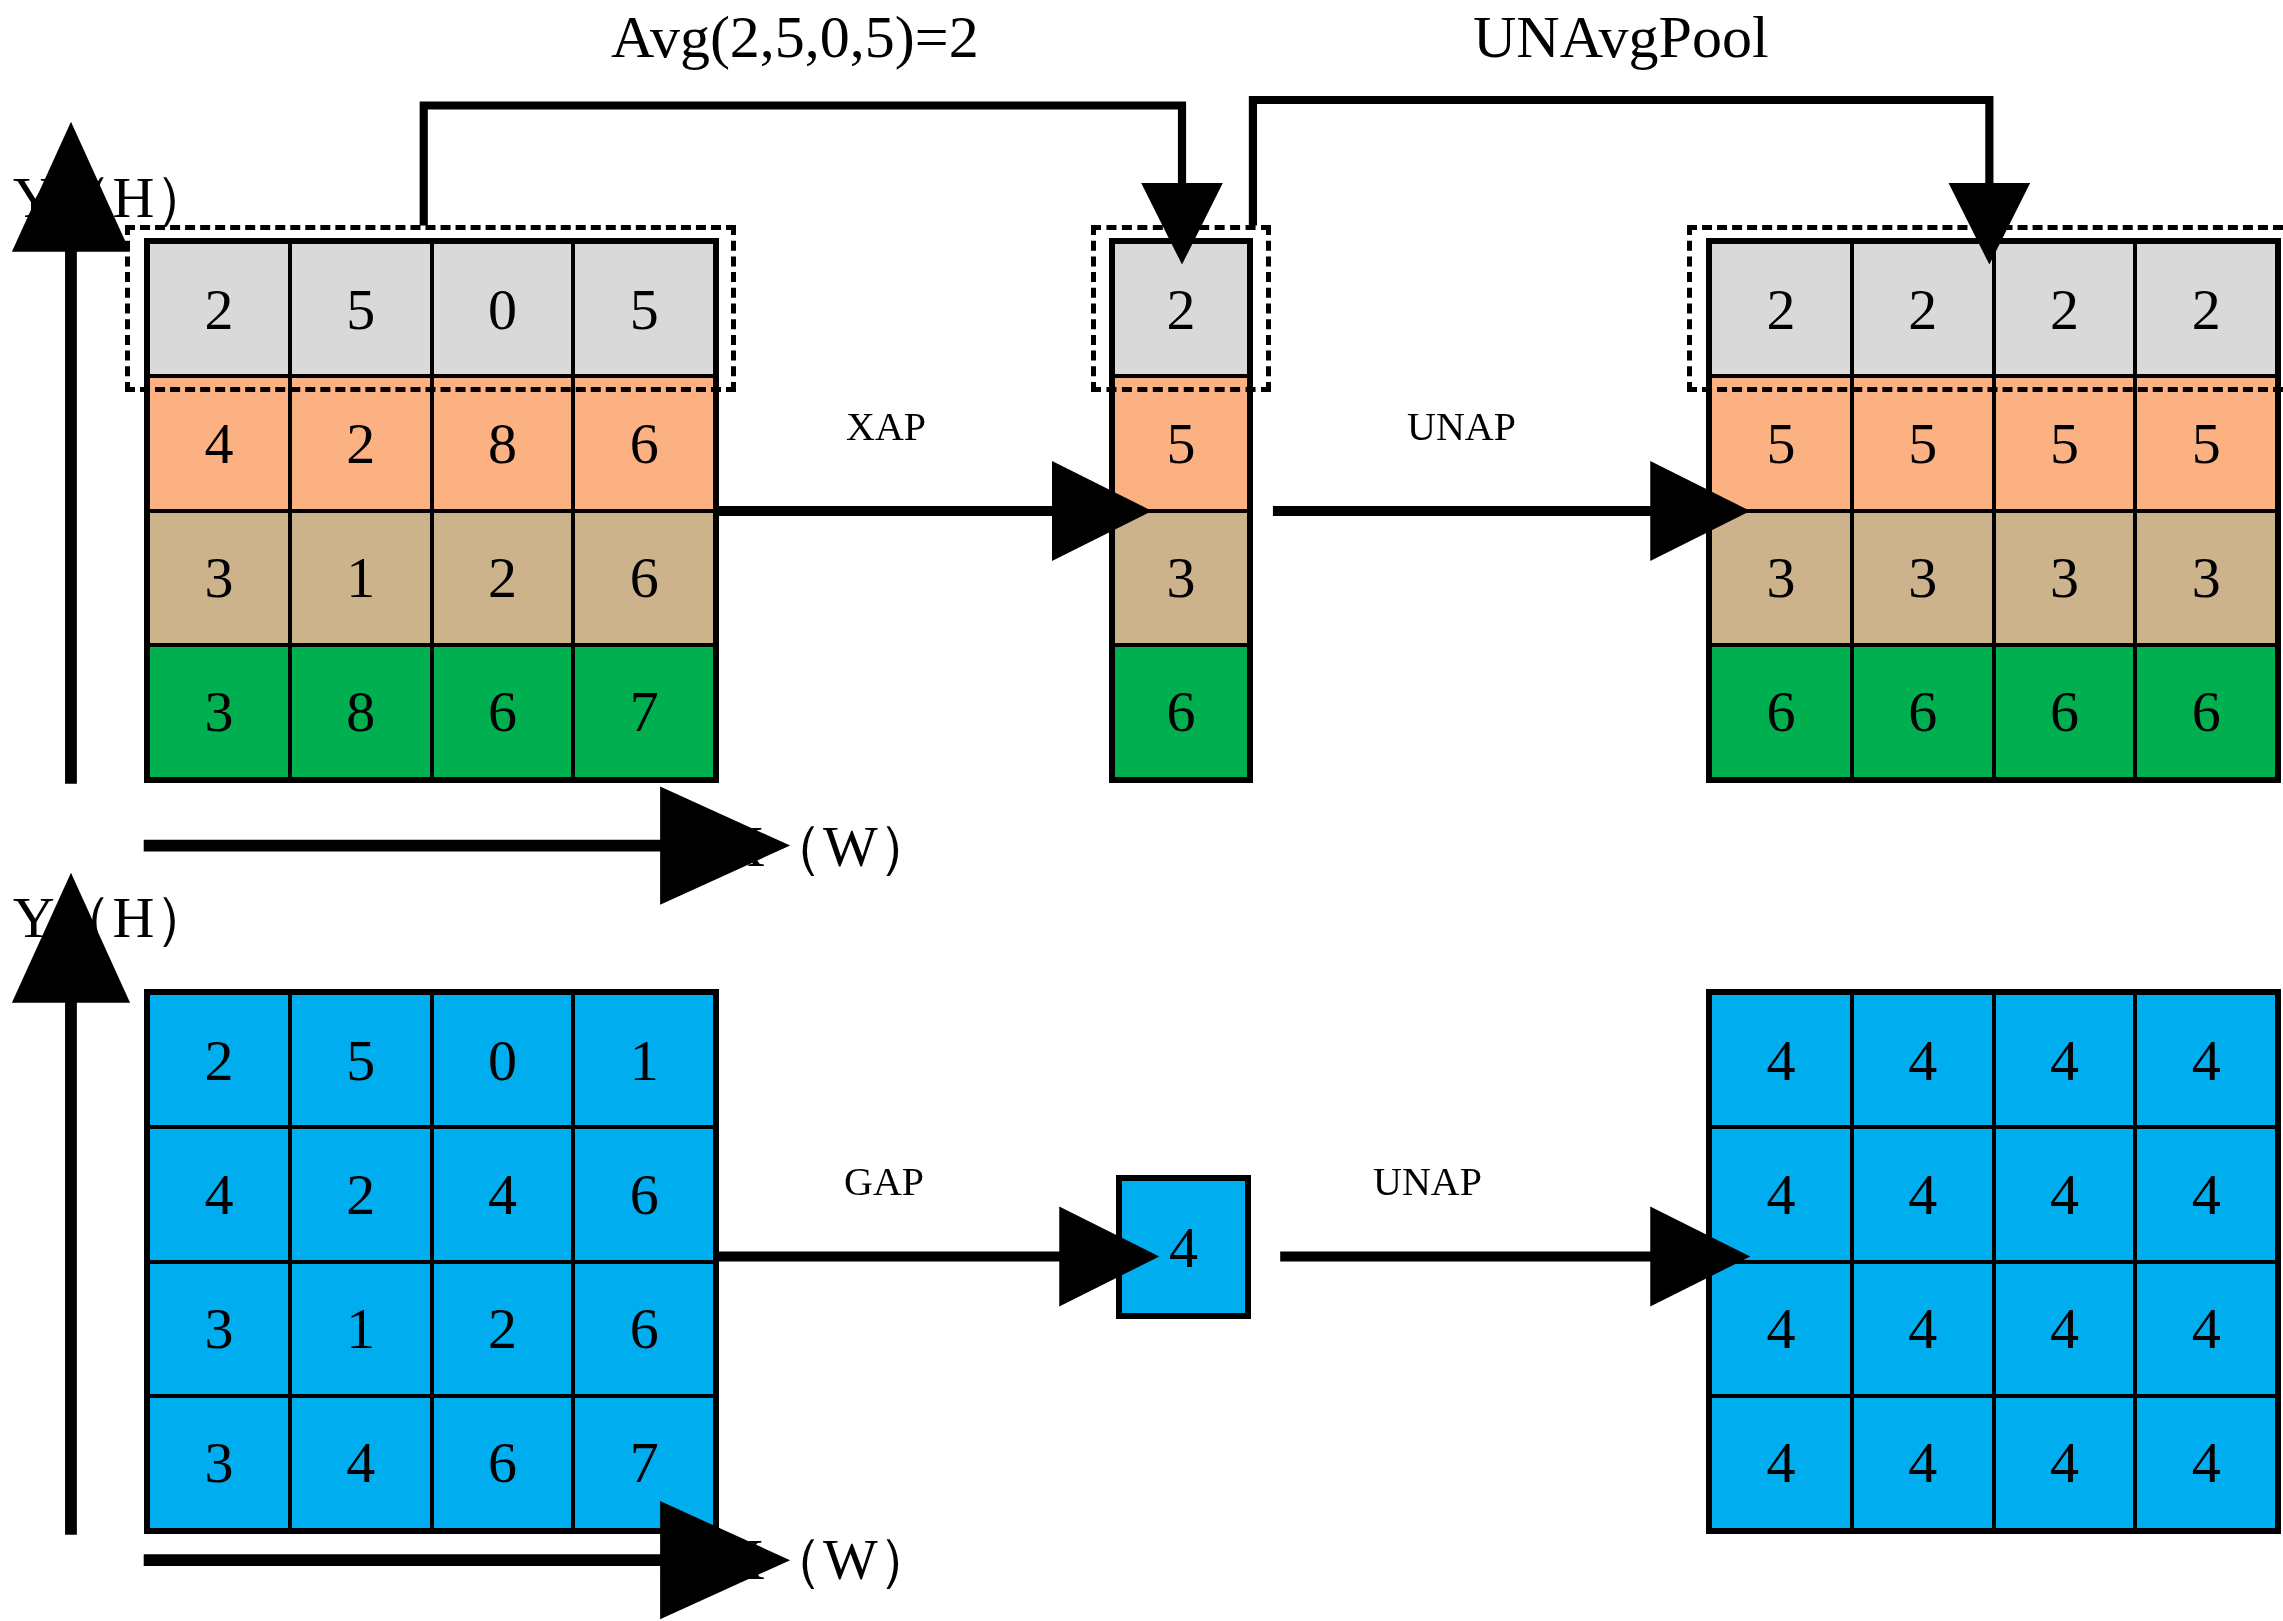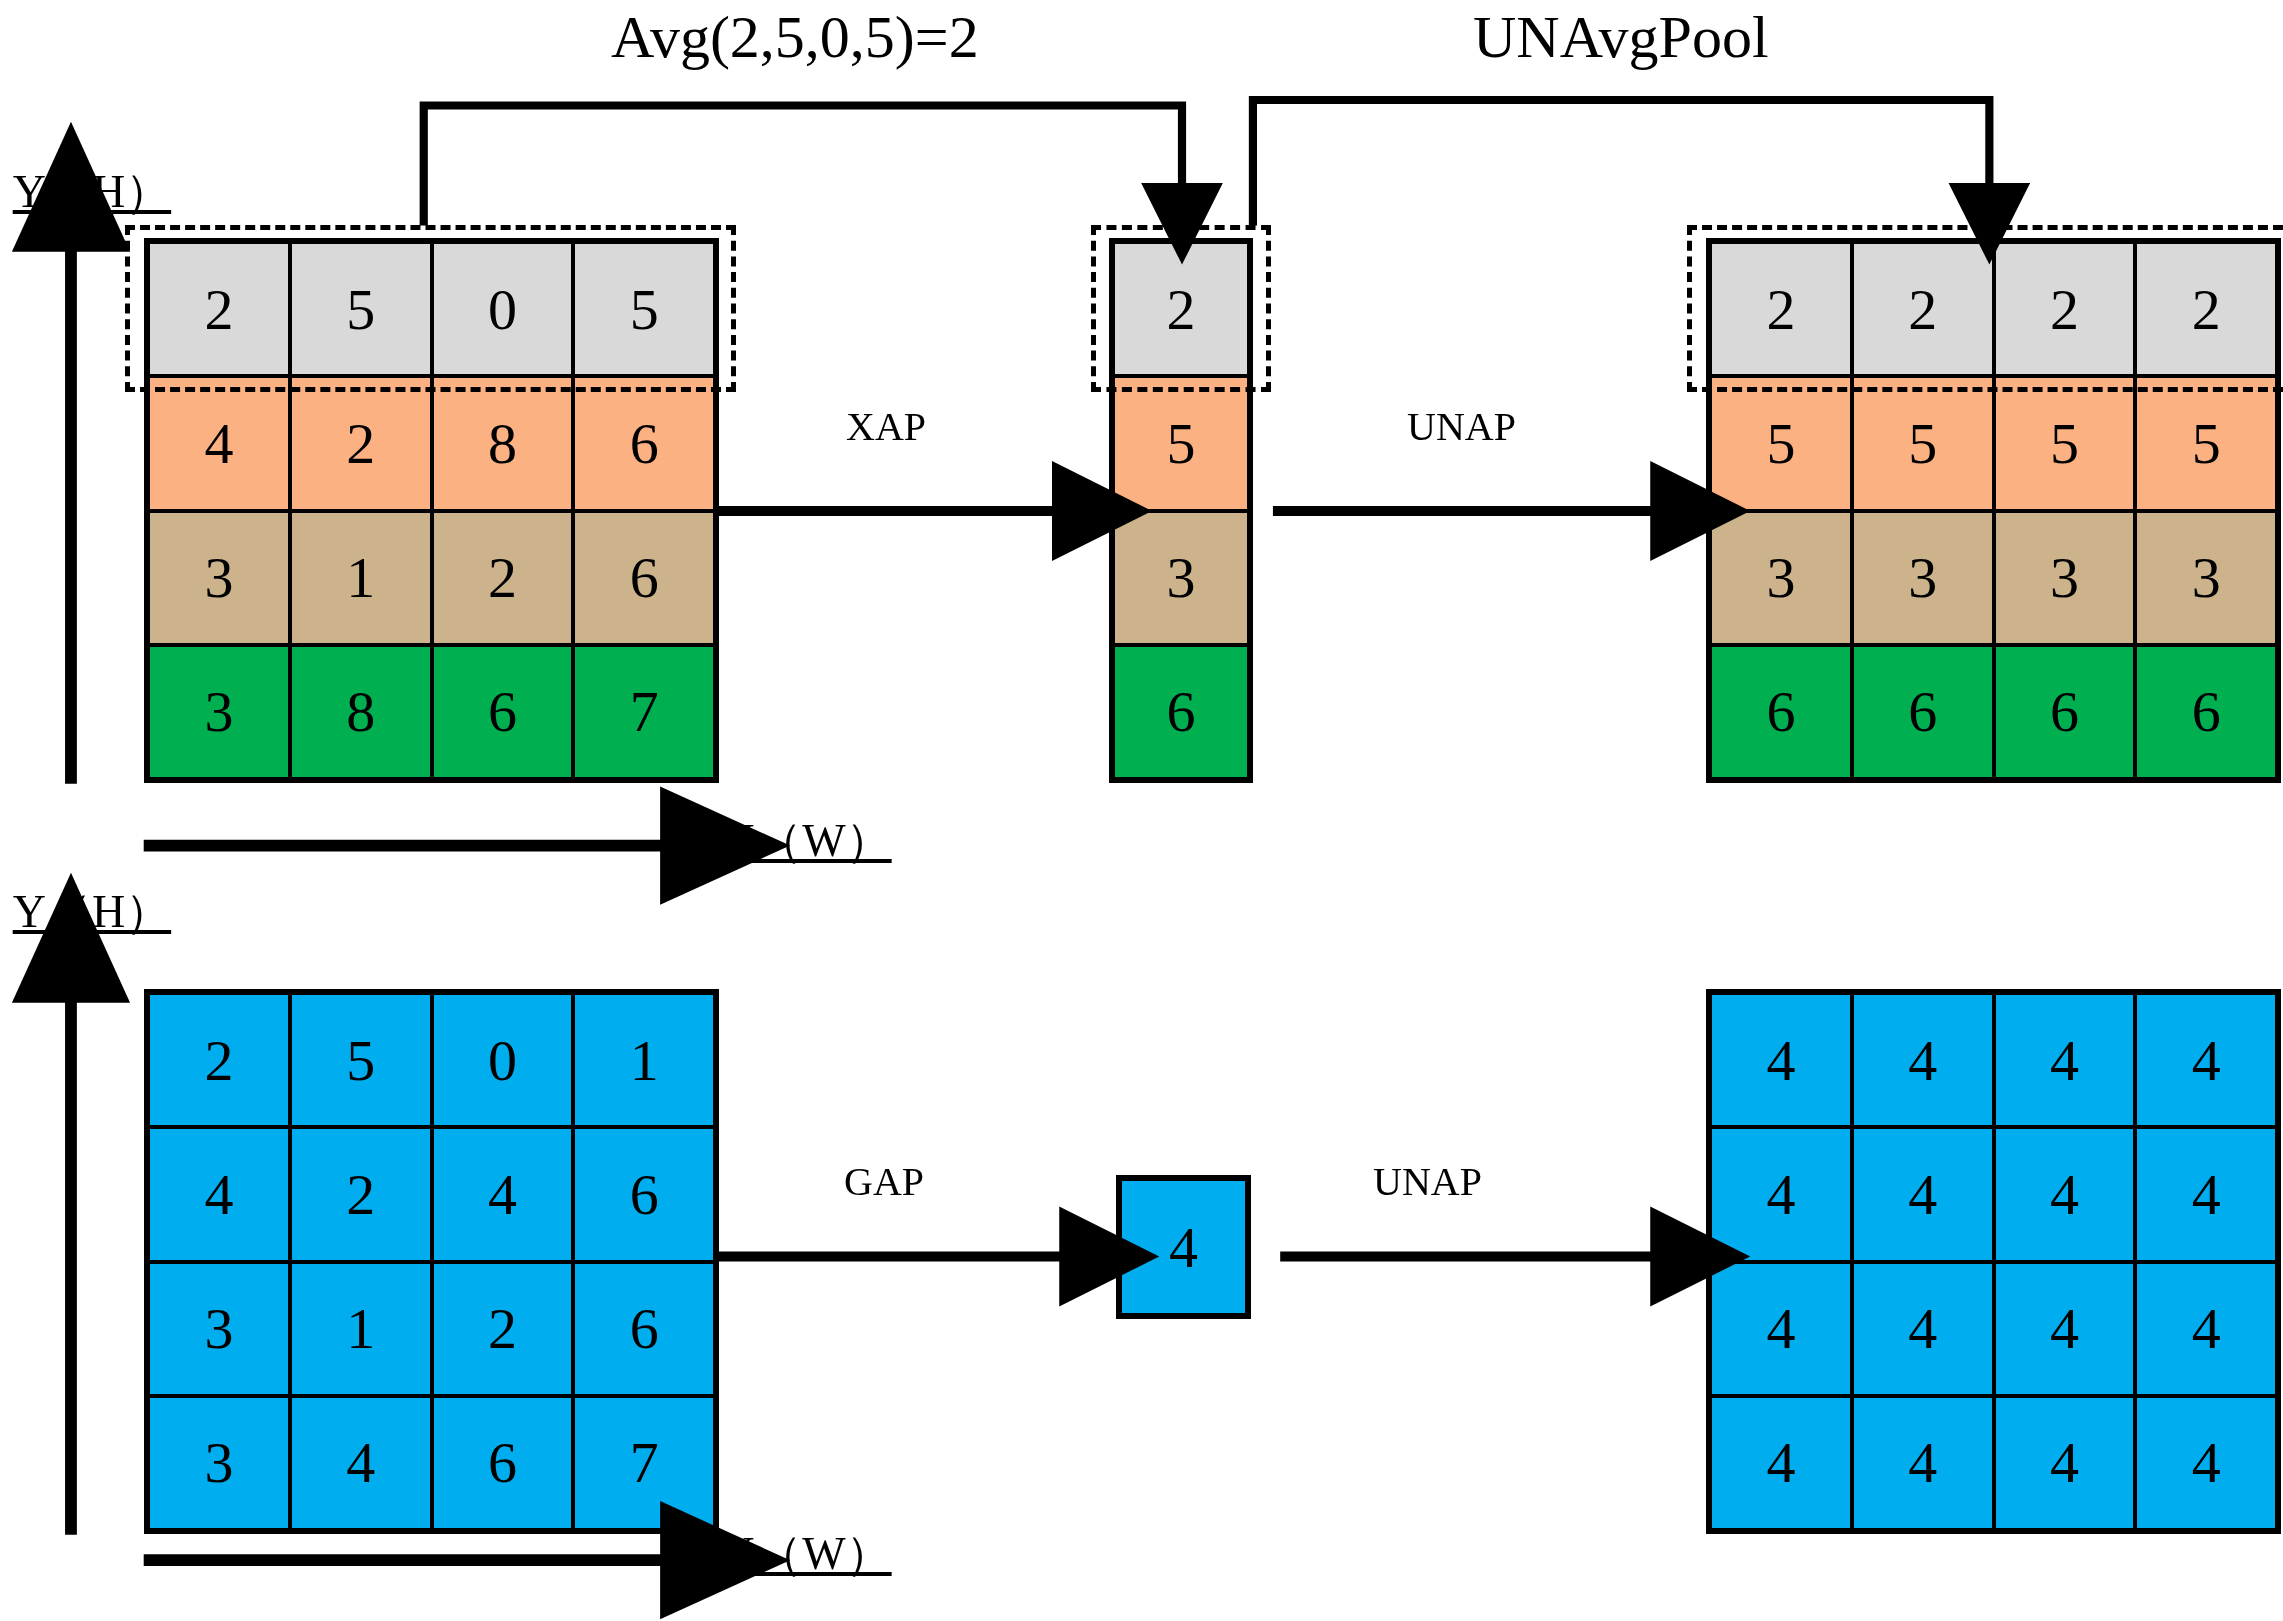--- a/index.html
+++ b/index.html
@@ -21,22 +21,21 @@
     white-space: nowrap;
     line-height: 1;
   }
   .op-label {
     font-size: 40px;
   }
   .title-label {
     font-size: 60px;
   }
   .axis-label {
-    font-size: 46px;
-    text-decoration: underline;
+    font-size: 58px;
   }
   .grid {
     position: absolute;
     display: grid;
     box-sizing: border-box;
     border: 4.5px solid #000000;
   }
   .cell {
     box-sizing: border-box;
     border: 2.7px solid #000000;

